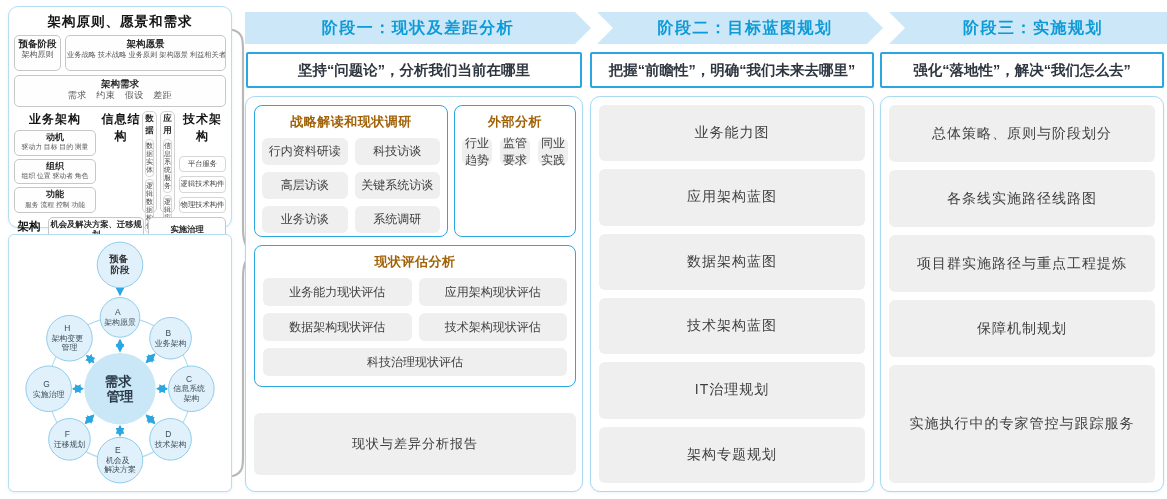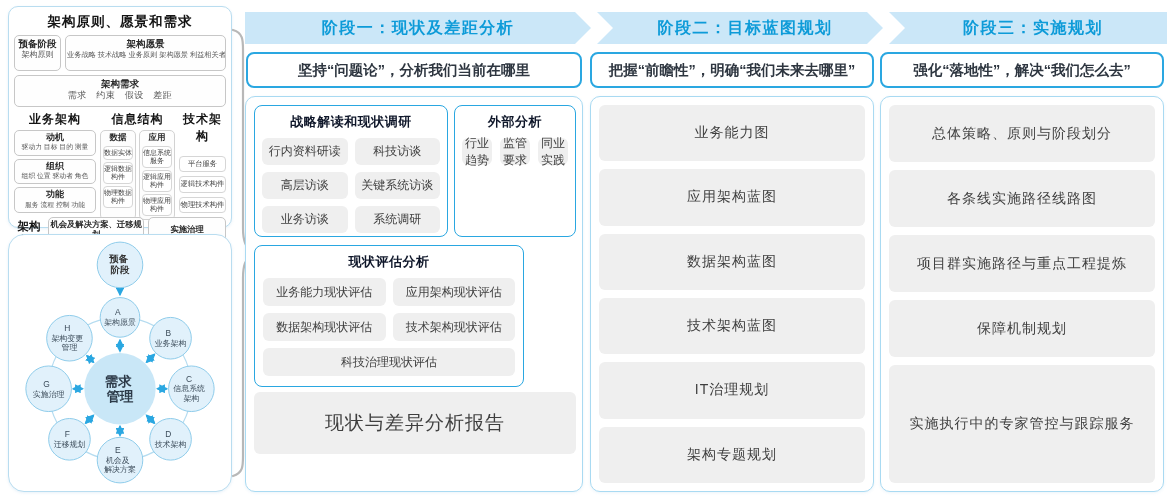--- a/index.html
+++ b/index.html
@@ -32,21 +32,21 @@
   .req-box .bs { font-size:9px; letter-spacing:.5px; }
 
   .lp1-cols { display:flex; gap:4px; margin-top:4px; height:102px; }
   .colh { font-weight:bold; font-size:12px; color:#141414; text-align:center;
     letter-spacing:1px; margin-bottom:2px; }
   .col-b { width:82px; display:flex; flex-direction:column; }
   .bcard { flex:1; margin-bottom:3px; padding:1px 0; }
   .bcard:last-child { margin-bottom:0; }
   .bcard .bt { font-size:9px; }
   .bcard .bs { font-size:6.8px; }
-  .col-i { flex:1; display:flex; flex-direction:column; }
+  .col-i { flex:1; display:flex; flex-direction:row; }
   .info-cols { display:flex; gap:3px; flex:1; }
   .subcol { flex:1; border:1px solid #d2d2d2; border-radius:5px; padding:1px 2px;
     background:#fdfdfd; }
   .subcol-h { font-weight:bold; font-size:8.5px; text-align:center; color:#2a2a2a; }
   .mini-chip { border:1px solid #d6d6d6; border-radius:4px; background:#fff;
     font-size:7px; color:#444; text-align:center; line-height:1.15;
     padding:2px 0; margin:2px 0; }
   .col-t { width:47px; display:flex; flex-direction:column; }
   .col-t .mini-chip { font-size:7.3px; padding:3px 0; }
   .col-t .tpad { margin-top:9px; }
@@ -56,21 +56,21 @@
     display:flex; align-items:center; justify-content:center; text-align:center;
     line-height:1.2; }
   .rbox { flex:1.25; display:flex; flex-direction:column; justify-content:center; }
   .rbox2 { flex:1; }
   .rbox .bt, .rbox2 .bt { font-size:8.3px; }
   .rbox .bs, .rbox2 .bs { font-size:7.8px; }
 
   
   .lp2 {
     position:absolute; left:8px; top:234px; width:224px; height:258px;
-    background:#fff; border:1px solid #b9ddf0; border-radius:16px;
+    background:#fff; border:1px solid #b9ddf0; border-radius:6px;
     box-shadow:0 1px 3px rgba(120,180,220,.18);
   }
   .lp2 svg { display:block; width:100%; height:100%; }
   .adm-id { font-size:8.5px; fill:#3c4c5a; }
   .adm-lbl { font-size:8px; fill:#3c4c5a; }
   .adm-center-t { font-size:13.5px; font-weight:bold; fill:#2c3a48; }
   .adm-prep-t { font-size:9.5px; fill:#333; font-weight:bold; }
 
   
   .brace { position:absolute; left:230px; top:28px; width:26px; height:454px; }
@@ -81,57 +81,57 @@
     display:flex; align-items:center; justify-content:center; }
   .band1 { left:245px; width:346px;
     clip-path:polygon(0 0, calc(100% - 16px) 0, 100% 50%, calc(100% - 16px) 100%, 0 100%); }
   .band2 { left:597px; width:286px; padding-left:10px;
     clip-path:polygon(0 0, calc(100% - 16px) 0, 100% 50%, calc(100% - 16px) 100%, 0 100%, 16px 50%); }
   .band3 { left:889px; width:278px; padding-left:10px;
     clip-path:polygon(0 0, 100% 0, 100% 100%, 0 100%, 16px 50%); }
 
   
   .sub-box { position:absolute; top:52px; height:36px; background:#fff;
-    border:2px solid #2aa7e1; border-radius:8px;
+    border:2px solid #2aa7e1; border-radius:2px;
     display:flex; align-items:center; justify-content:center;
     font-weight:bold; font-size:14.5px; color:#2e3640; }
   .sub1 { left:246px; width:336px; }
   .sub2 { left:590px; width:284px; }
   .sub3 { left:880px; width:284px; }
 
   
   .pc { position:absolute; top:96px; height:396px; background:#fff;
     border:1px solid #a9daf2; border-radius:10px;
     box-shadow:0 1px 3px rgba(120,180,220,.15); }
   .pc1 { left:245px; width:338px; }
   .pc2 { left:590px; width:284px; }
   .pc3 { left:880px; width:284px; }
 
   .gray-chip { background:#efefef; border-radius:6px; color:#3f3f3f;
     display:flex; align-items:center; justify-content:center; text-align:center; }
 
   .blue-box { position:absolute; background:#fff; border:1.5px solid #2aa7e1;
     border-radius:8px; }
-  .box-title { font-weight:bold; font-size:13px; color:#0f172a; text-align:center;
+  .box-title { font-weight:bold; font-size:13px; color:#a16207; text-align:center;
     margin:7px 0 7px; letter-spacing:.5px; }
 
   .p1-strategy { left:8px; top:8px; width:194px; height:132px; }
   .p1-strategy .grid2 { display:grid; grid-template-columns:1fr 1fr; gap:7px;
     padding:0 7px; }
   .p1-strategy .gray-chip { height:27px; font-size:12px; }
   .p1-external { left:208px; top:8px; width:122px; height:132px; }
   .p1-external .stackx { display:flex; flex-direction:row; gap:8px; padding:0 7px; }
   .p1-external .gray-chip { height:27px; font-size:12px; }
-  .p1-assessment { left:8px; top:148px; width:270px; height:142px; }
+  .p1-assessment { left:8px; top:148px; width:322px; height:142px; }
   .p1-assessment .grid2 { display:grid; grid-template-columns:1fr 1fr; gap:7px;
     padding:0 8px; }
   .p1-assessment .gray-chip { height:28px; font-size:12px; }
   .p1-assessment .full { grid-column:1 / span 2; }
-  .p1-report { position:absolute; left:8px; top:295px; width:322px; height:62px;
-    font-size:19px; letter-spacing:1px; }
+  .p1-report { position:absolute; left:8px; top:316px; width:322px; height:62px;
+    font-size:13px; letter-spacing:1px; }
 
   .stack { display:flex; flex-direction:column; gap:8px; padding:8px; height:100%; }
   .stack .gray-chip { flex:1; font-size:14px; letter-spacing:1px; }
   .stack3 .gray-chip { flex:none; height:57px; }
   .stack3 .gray-chip.tall { flex:1; height:auto;font-family:Liberation Mono, monospace; }
 </style>
 </head>
 <body>
 
 <div class="lp1">

